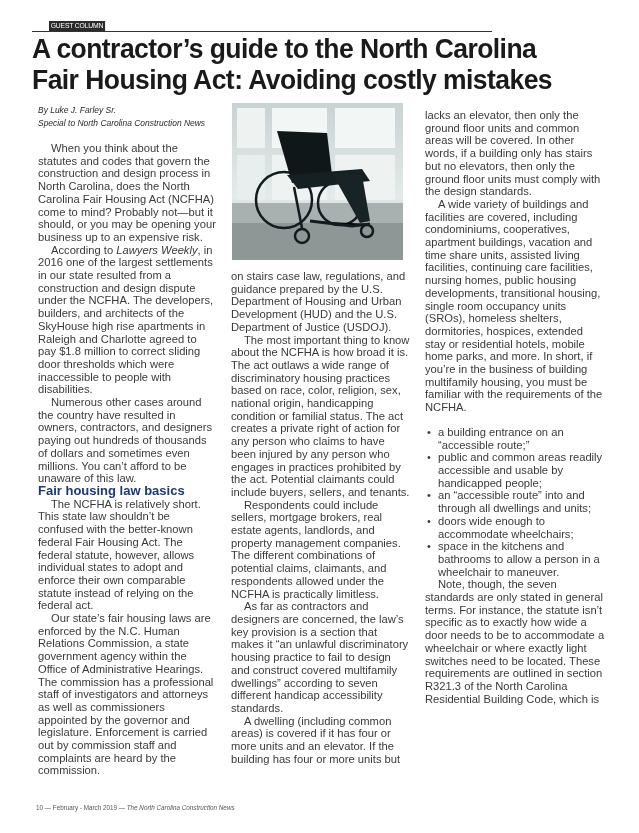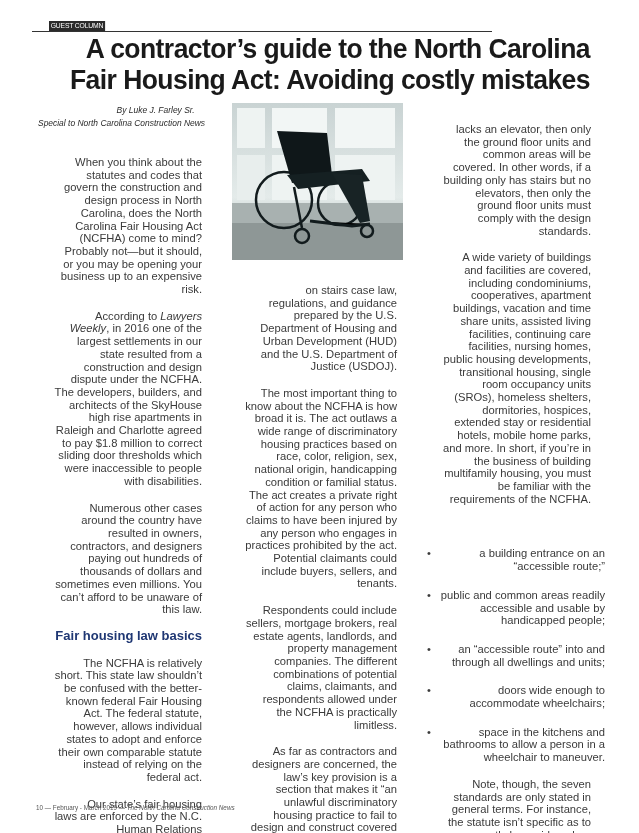--- a/index.html
+++ b/index.html
@@ -1,36 +1,36 @@
 <!DOCTYPE html>
 <html><head>
 <meta charset="utf-8">
 <style>
   html, body { margin: 0; padding: 0; background: #ffffff; }
   body { width: 639px; height: 833px; position: relative; overflow: hidden; }
-  .page { position: absolute; left: 0; top: 0; width: 639px; height: 607px; text-align: right; }
+  .page { position: absolute; left: 0; top: 0; width: 639px; height: 607px; }
   .kicker-rule { position: absolute; left: 32px; top: 31px; width: 460px; height: 1px; background: #333; }
   .kicker { position: absolute; left: 49px; top: 21px; background: #2a2a2a; color: #fff;
     font-family: "Liberation Sans Narrow", "Liberation Sans", sans-serif; font-size: 8px; line-height: 10px;
     padding: 0 2px; letter-spacing: -0.2px; transform: scaleX(0.85); transform-origin: left; }
   .headline { position: absolute; left: 32px; top: 33px; width: 600px;
     font-family: "Liberation Sans", sans-serif; font-weight: bold; font-size: 28.5px; line-height: 31px;
     color: #1a1a1a; letter-spacing: -0.6px; margin: 0; transform: scaleX(0.93); transform-origin: left; white-space: nowrap; }
   .col { position: absolute; font-family: "Liberation Sans", sans-serif; font-size: 11.2px; line-height: 12.7px; color: #3a3a3a; }
-  .col p { margin: 14px; text-indent: 13px; }
+  .col p { margin: 0; text-indent: 13px; }
   .col p.noindent { text-indent: 0; }
   .byline { font-family: "Liberation Sans", sans-serif; font-style: italic; font-size: 9.6px; line-height: 13px; color: #2a2a2a;
     transform: scaleX(0.88); transform-origin: left; white-space: nowrap; }
   .subhead { font-weight: bold; color: #1f3773; font-size: 13px; margin: 12px 0 0 0; }
   .col1 { left: 38px; top: 103px; width: 178px; }
   .col2 { left: 231px; top: 270px; width: 180px; }
   .col3 { left: 425px; top: 109px; width: 180px; }
   .photo { position: absolute; left: 232px; top: 103px; width: 171px; height: 157px; overflow: hidden; }
   .bullets { list-style: none; margin: 0; padding: 0; }
-  .bullets li { position: relative; padding-left: 13px; margin-top: 16px; }
+  .bullets li { position: relative; padding-left: 13px; }
   .bullets li::before { content: "\2022"; position: absolute; left: 2px; top: 0; color: #3a3a3a; }
   .gap { height: 12px; }
   .footer { position: absolute; left: 36px; top: 804px; font-family: "Liberation Sans", sans-serif; font-size: 7px; color: #555; white-space: nowrap; transform: scaleX(0.9); transform-origin: left; }
   .footer i { font-style: italic; }
 </style>
 </head>
 <body>
 
 <div class="page">
   <div class="kicker-rule"></div>

